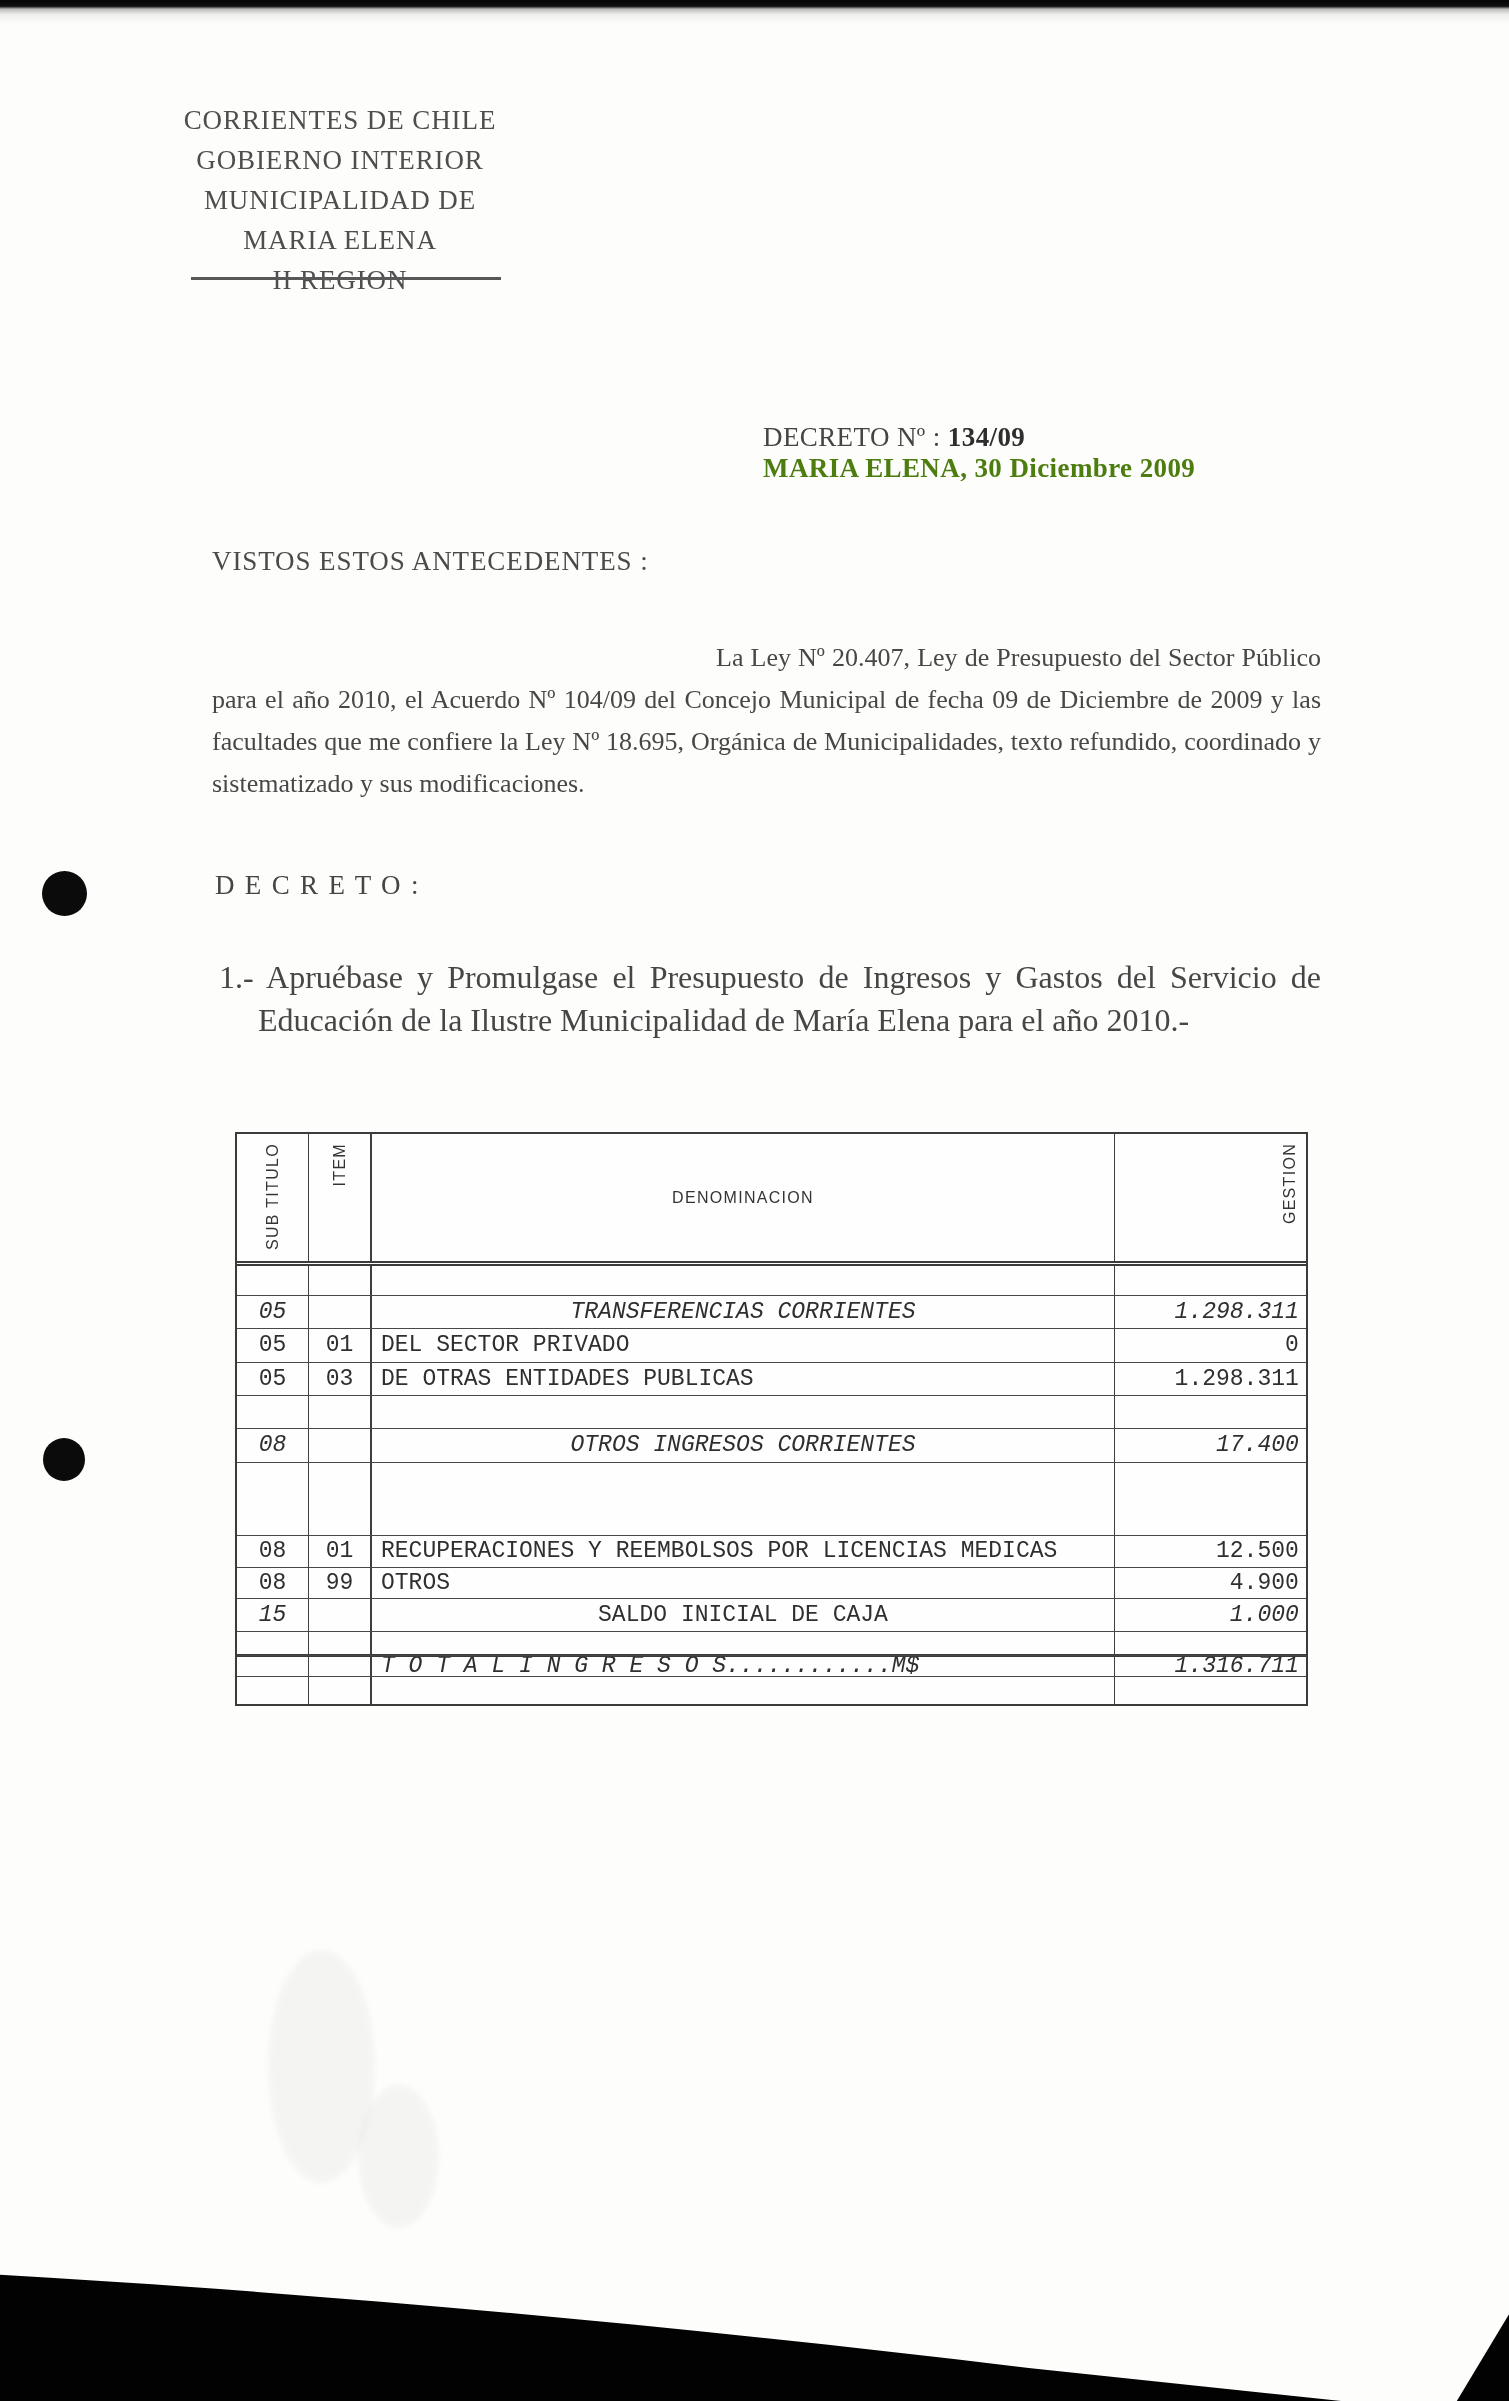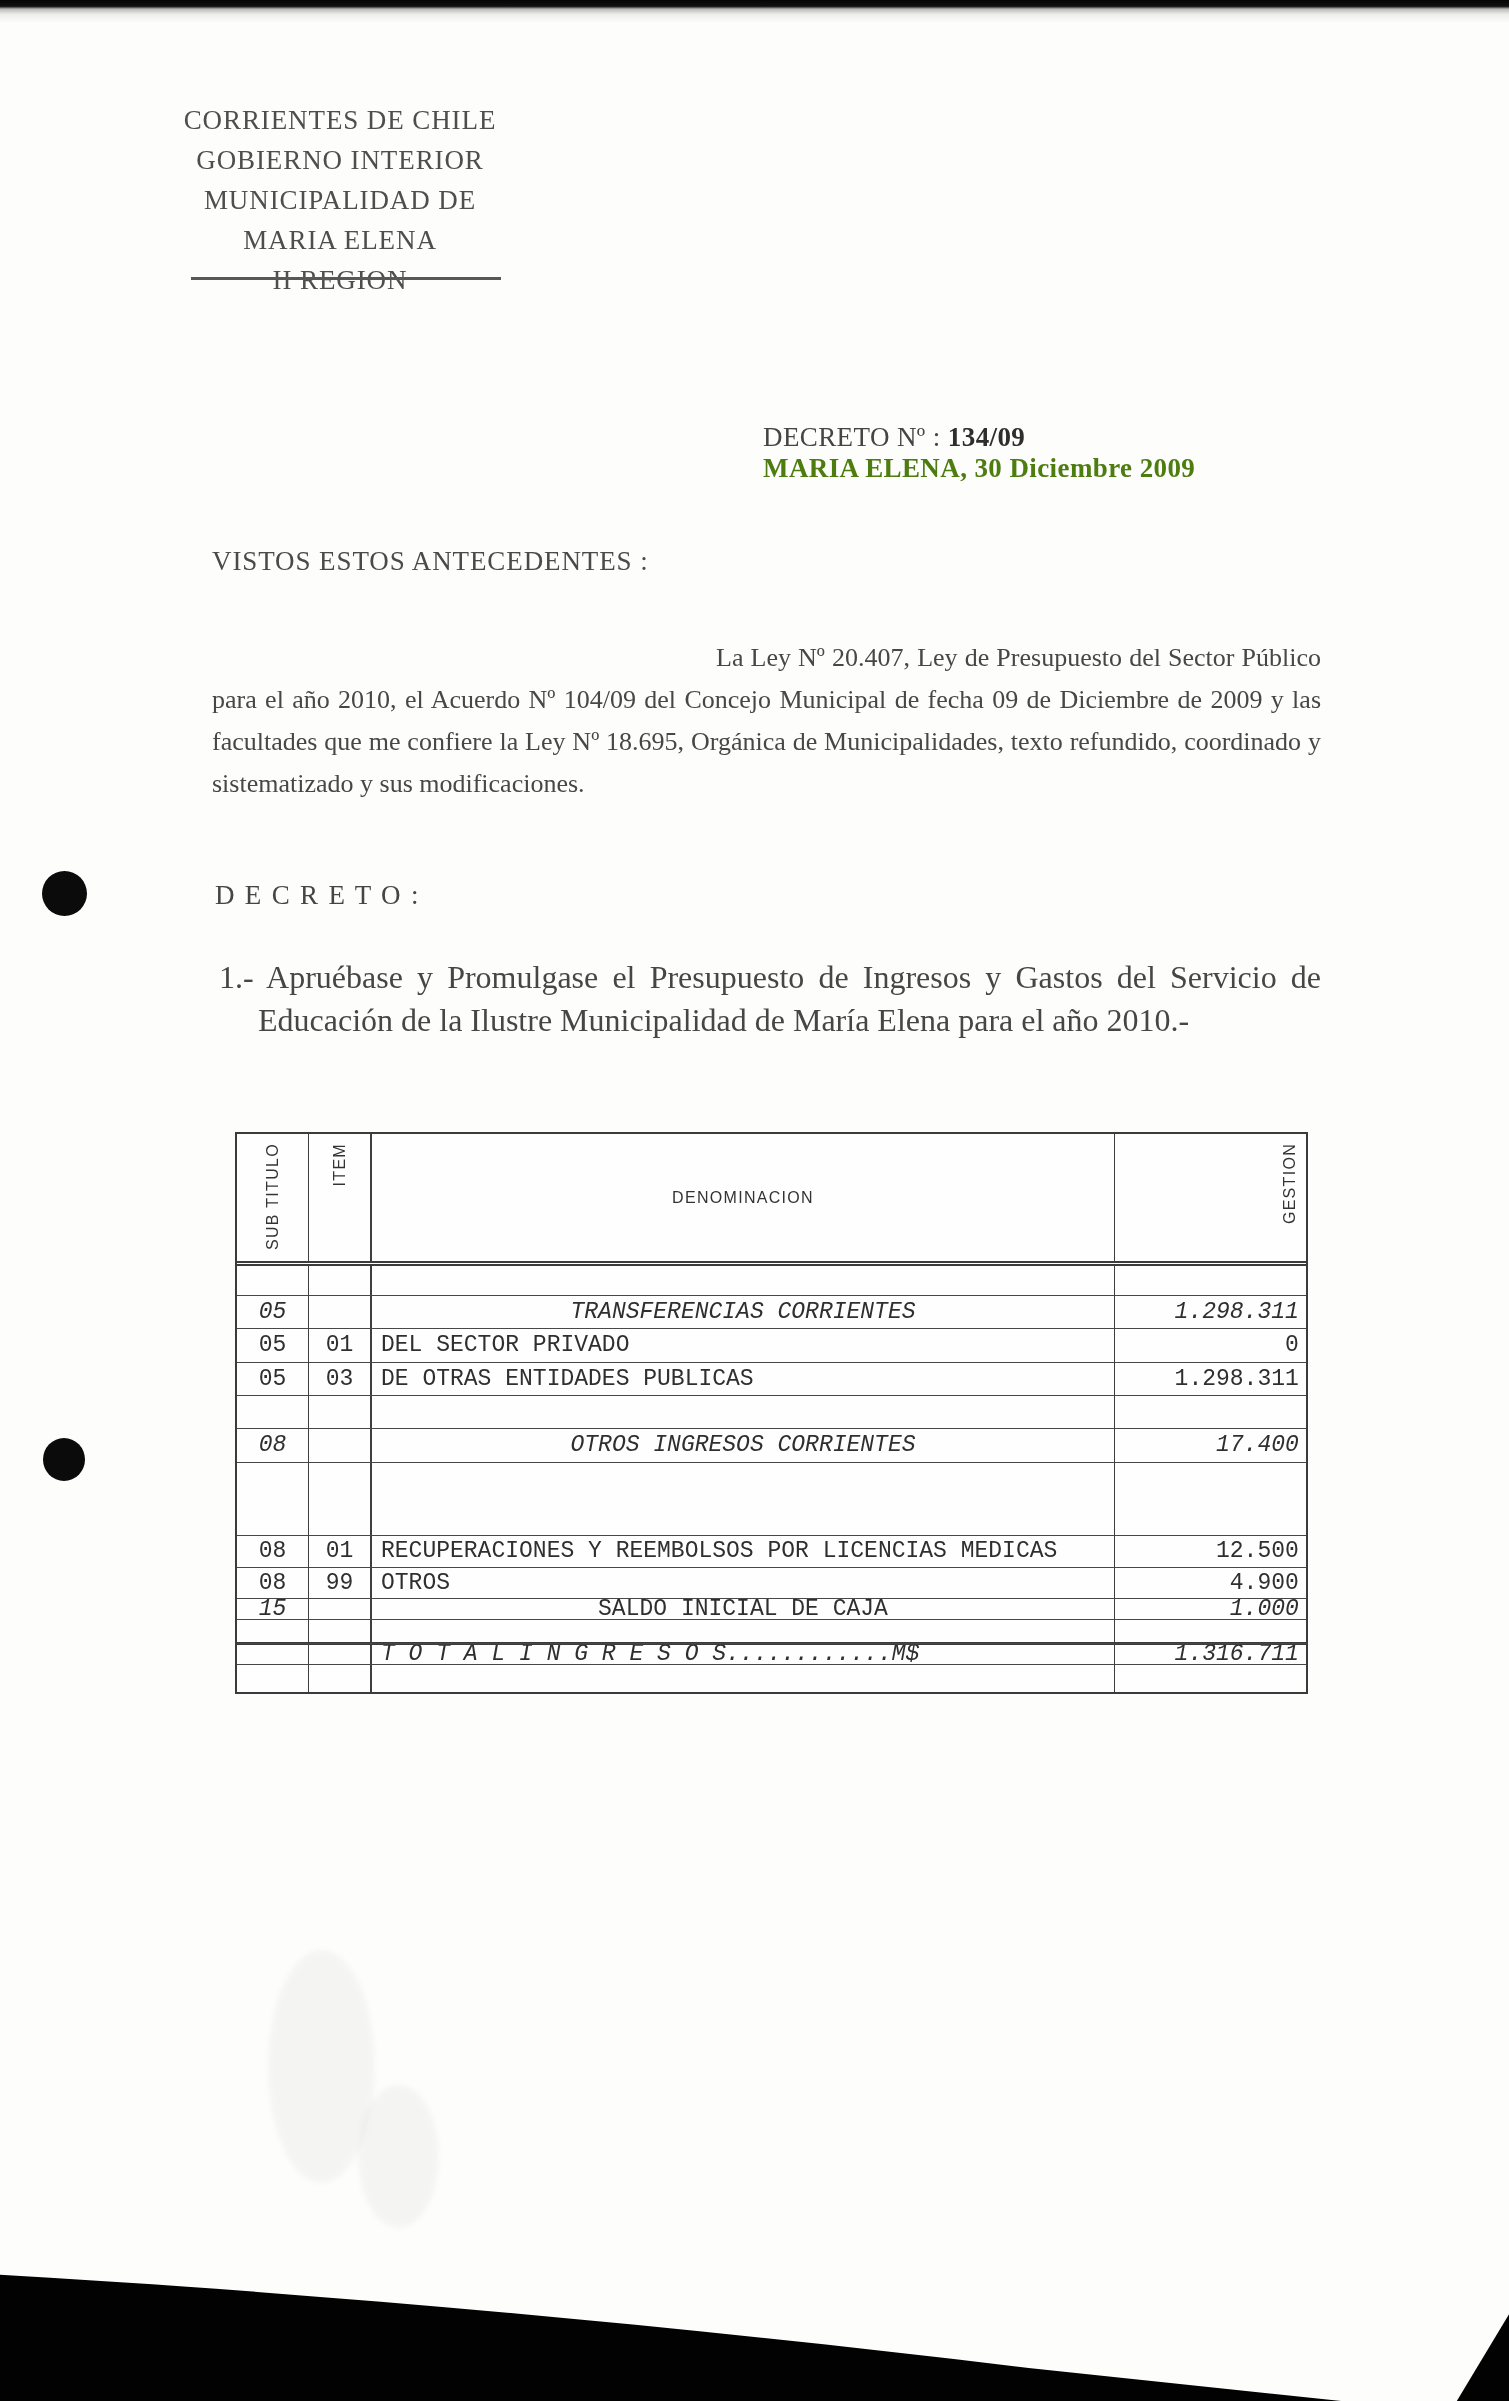--- a/index.html
+++ b/index.html
@@ -24,21 +24,21 @@
   
   .decree-line { position:absolute; left:763px; top:374px; font-size:27px; color:#454545; letter-spacing:0.4px;margin-top:48px; }
   .decree-line .num { font-weight:bold; color:#2e2e2e; }
   .date-line { position:absolute; left:763px; top:453px; font-size:27px; font-weight:bold; color:#4d7c0f; letter-spacing:0.4px; }
 
   .vistos { position:absolute; left:212px; top:546px; font-size:27px; color:#4a4a4a; letter-spacing:0.9px; }
 
   .para { position:absolute; left:212px; top:637px; width:1109px; font-size:26px; line-height:42px;
     color:#474747; text-align:justify; text-indent:504px; }
 
-  .decreto-h { position:absolute; left:215px; top:870px; font-size:27px; color:#454545; letter-spacing:1.8px;margin-top:10px; }
+  .decreto-h { position:absolute; left:215px; top:870px; font-size:27px; color:#454545; letter-spacing:1.8px; }
 
   .item1 { position:absolute; left:219px; top:956px; width:1102px; font-size:32px; line-height:43px;
     color:#464646; text-align:justify; padding-left:39px; text-indent:-39px; }
 
   
   .btable { position:absolute; left:235px; top:1132px; width:1073px; border:2.7px solid #3b3b3b; background:#fefefe; }
   .trow { display:flex; align-items:stretch; }
   .thead { height:132px; border-bottom:5.4px double #3b3b3b; }
   .cell { position:relative; display:flex; align-items:center; overflow:hidden; }
   .c-sub  { width:72px;  justify-content:center; border-right:1.8px solid #3e3e3e; }
@@ -150,21 +150,21 @@
           <div class="cell c-item">01</div>
           <div class="cell c-den">RECUPERACIONES Y REEMBOLSOS POR LICENCIAS MEDICAS</div>
           <div class="cell c-val">12.500</div>
         </div>
         <div class="trow brow" style="height: 31px;">
           <div class="cell c-sub">08</div>
           <div class="cell c-item">99</div>
           <div class="cell c-den">OTROS</div>
           <div class="cell c-val">4.900</div>
         </div>
-        <div class="trow brow" style="height: 21px;">
+        <div class="trow brow" style="height: 33px;">
           <div class="cell c-sub ital">15</div>
           <div class="cell c-item"></div>
           <div class="cell c-den den-center">SALDO INICIAL DE CAJA</div>
           <div class="cell c-val ital">1.000</div>
         </div>
         <div class="trow brow" style="height: 24px;">
           <div class="cell c-sub"></div>
           <div class="cell c-item"></div>
           <div class="cell c-den"></div>
           <div class="cell c-val"></div>

